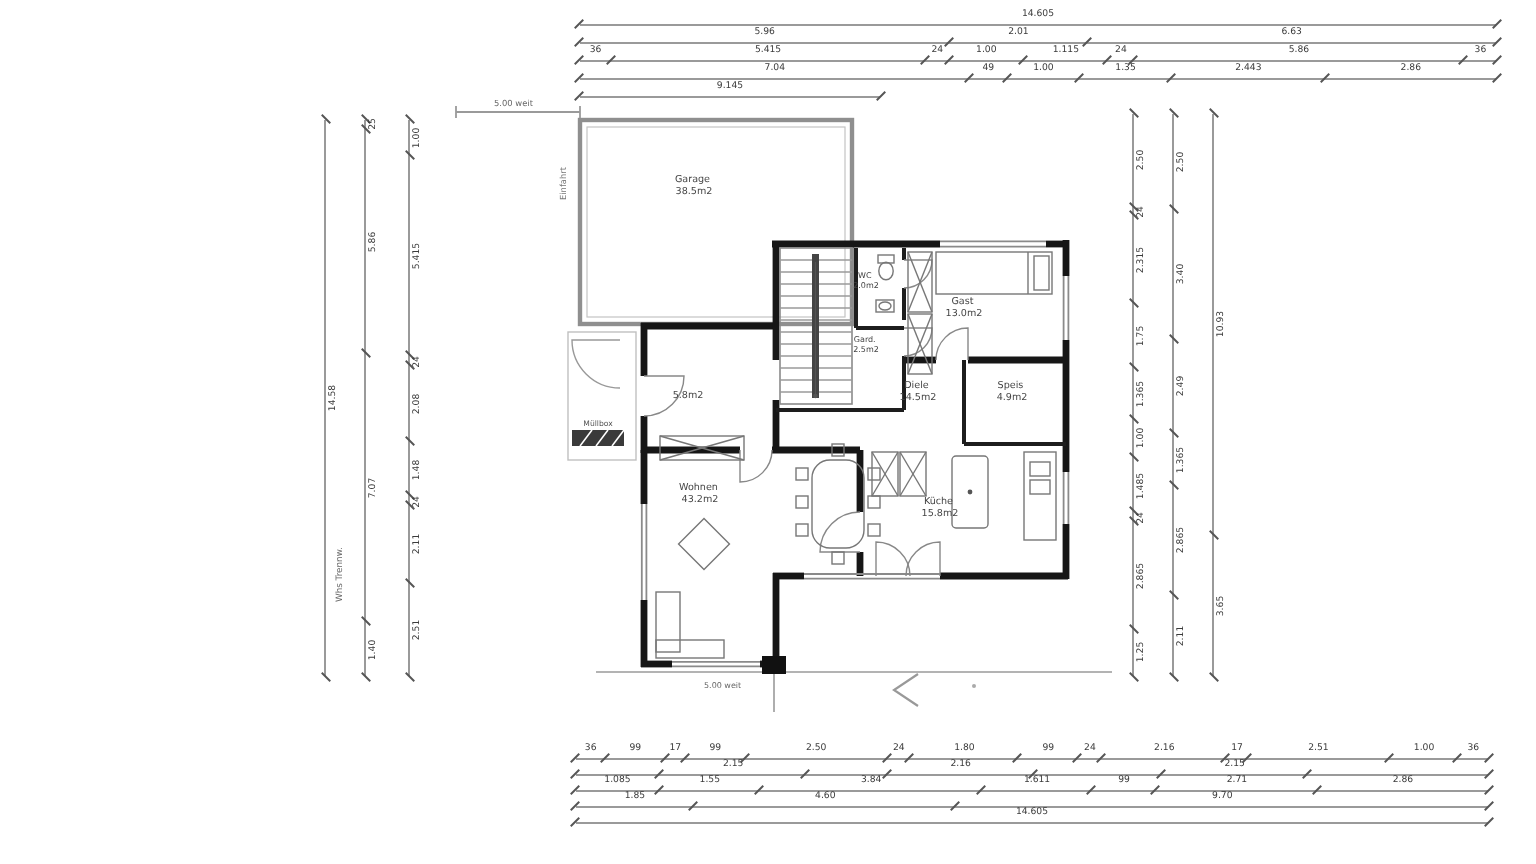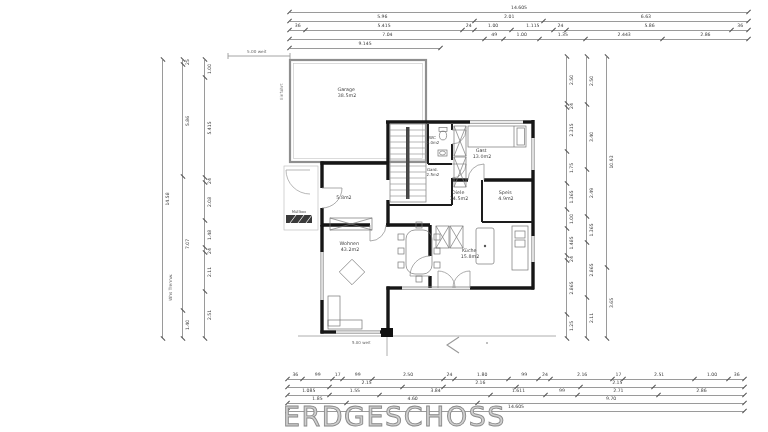--- a/index.html
+++ b/index.html
@@ -544,14 +544,13 @@
       <text>
         <tspan x="350" y="245">Wohnen</tspan>
         <tspan x="350" y="251">43.2m2</tspan>
       </text>
       <text>
         <tspan x="344" y="199">5.8m2</tspan>
       </text>
     </g>
   </svg>
 
-  <div class="title">ERDGESCHOSS</div>
 </div>
 
 </body></html>

